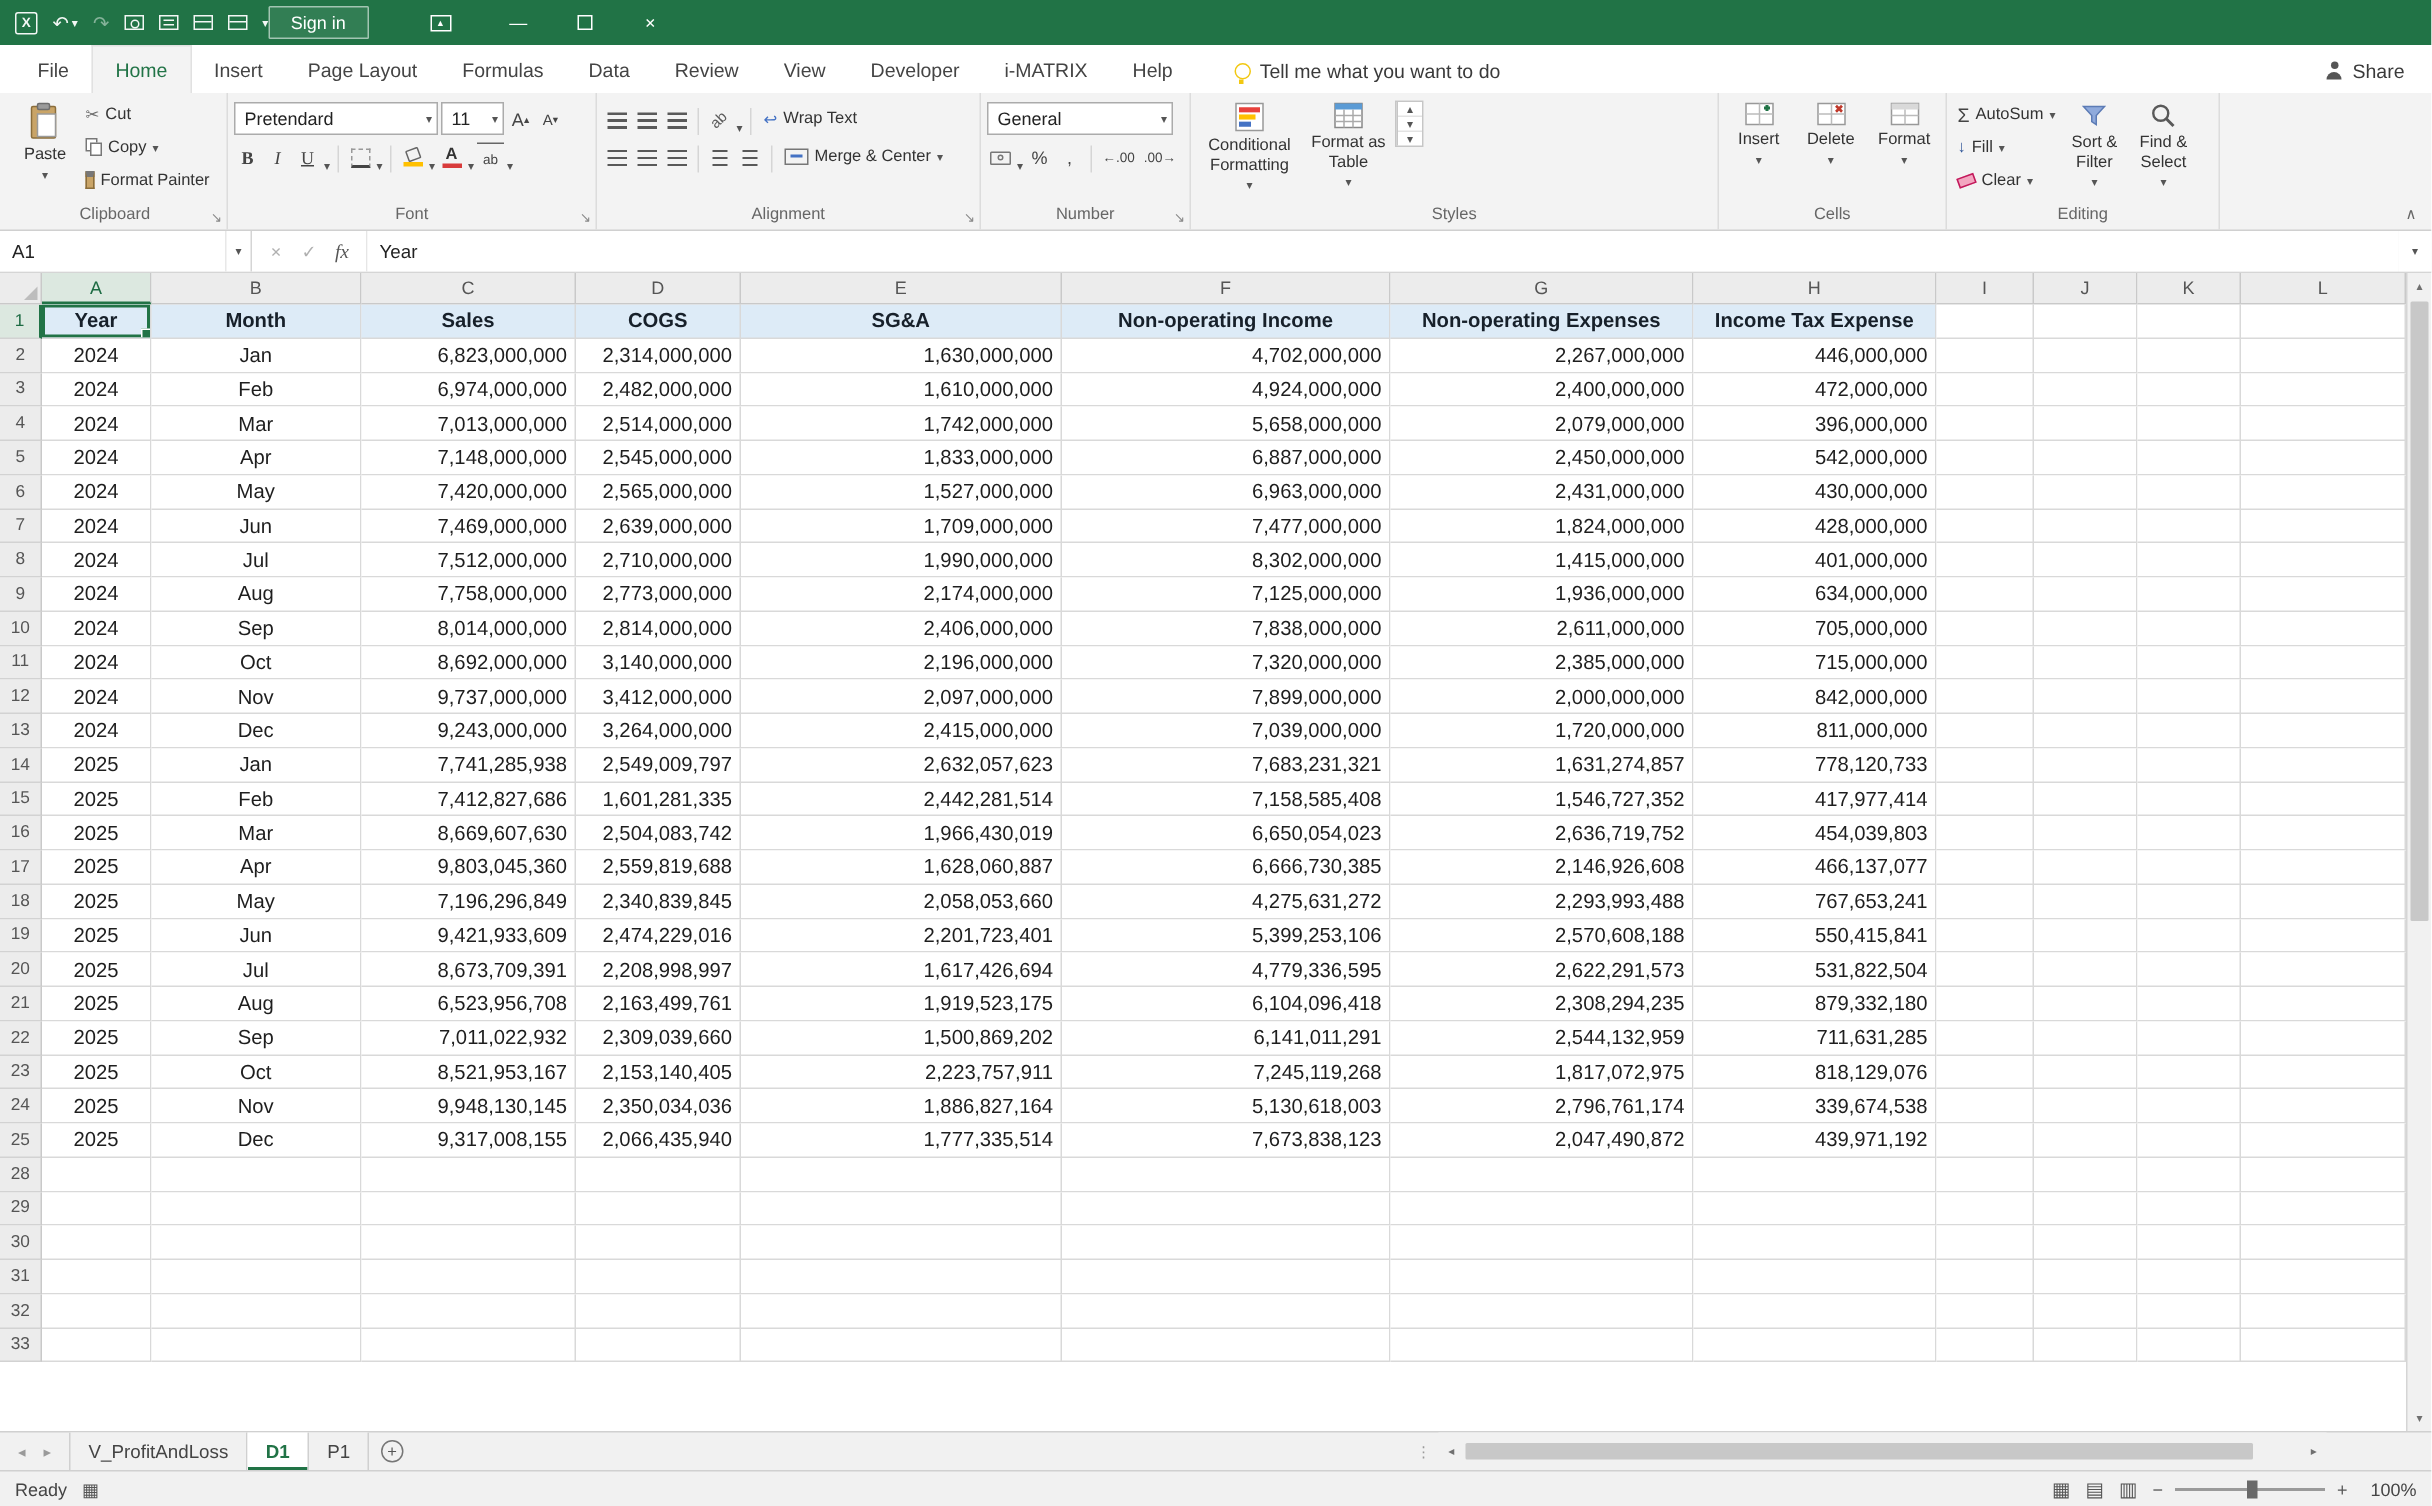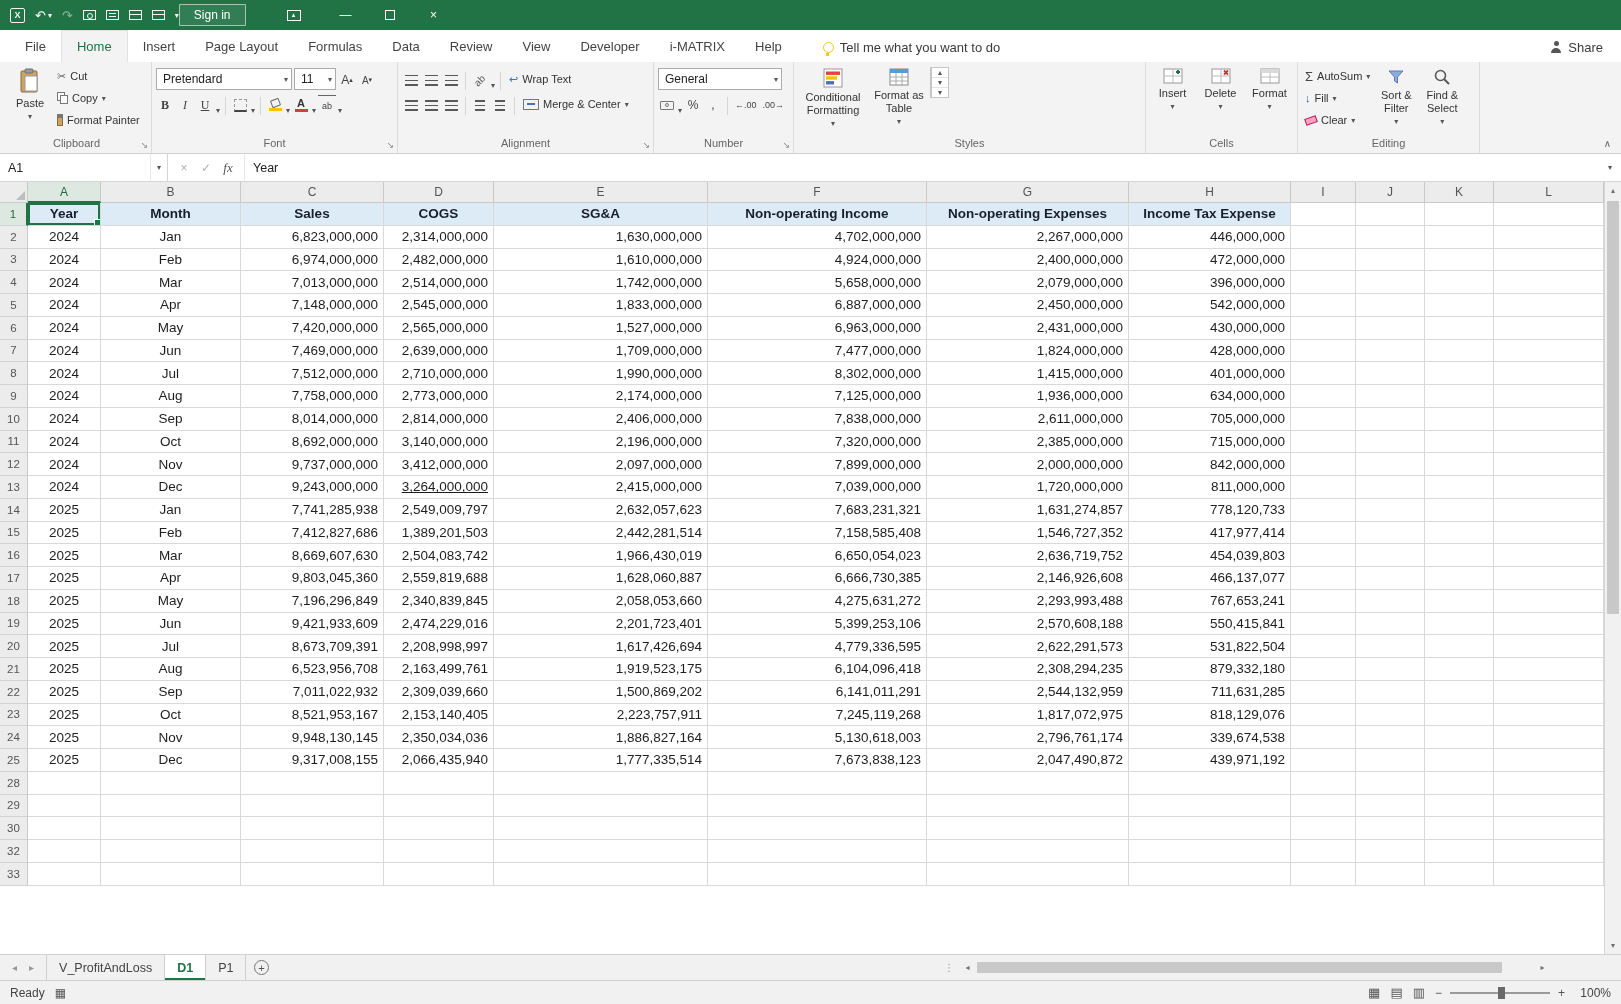--- a/index.html
+++ b/index.html
@@ -689,21 +689,21 @@
             <div class="cell" style="width: 65px;"></div>
             <div class="cell" style="width: 69px;"></div>
             <div class="cell" style="width: 69px;"></div>
             <div class="cell" style="width: 110px;"></div>
           </div>
           <div class="grid-row">
             <div class="row-hd">13</div>
             <div class="cell ctr" style="width: 73px;">2024</div>
             <div class="cell ctr" style="width: 140px;">Dec</div>
             <div class="cell num" style="width: 143px;">9,243,000,000</div>
-            <div class="cell num" style="width: 110px; text-decoration: underline;">3,264,000,000</div>
+            <div class="cell num" style="width: 110px;">3,264,000,000</div>
             <div class="cell num" style="width: 214px;">2,415,000,000</div>
             <div class="cell num" style="width: 219px;">7,039,000,000</div>
             <div class="cell num" style="width: 202px;">1,720,000,000</div>
             <div class="cell num" style="width: 162px;">811,000,000</div>
             <div class="cell" style="width: 65px;"></div>
             <div class="cell" style="width: 69px;"></div>
             <div class="cell" style="width: 69px;"></div>
             <div class="cell" style="width: 110px;"></div>
           </div>
           <div class="grid-row">
@@ -719,21 +719,21 @@
             <div class="cell" style="width: 65px;"></div>
             <div class="cell" style="width: 69px;"></div>
             <div class="cell" style="width: 69px;"></div>
             <div class="cell" style="width: 110px;"></div>
           </div>
           <div class="grid-row">
             <div class="row-hd">15</div>
             <div class="cell ctr" style="width: 73px;">2025</div>
             <div class="cell ctr" style="width: 140px;">Feb</div>
             <div class="cell num" style="width: 143px;">7,412,827,686</div>
-            <div class="cell num" style="width: 110px;">1,389,201,503</div>
+            <div class="cell num" style="width: 110px;">1,601,281,335</div>
             <div class="cell num" style="width: 214px;">2,442,281,514</div>
             <div class="cell num" style="width: 219px;">7,158,585,408</div>
             <div class="cell num" style="width: 202px;">1,546,727,352</div>
             <div class="cell num" style="width: 162px;">417,977,414</div>
             <div class="cell" style="width: 65px;"></div>
             <div class="cell" style="width: 69px;"></div>
             <div class="cell" style="width: 69px;"></div>
             <div class="cell" style="width: 110px;"></div>
           </div>
           <div class="grid-row">
@@ -911,20 +911,35 @@
             <div class="cell" style="width: 219px;"></div>
             <div class="cell" style="width: 202px;"></div>
             <div class="cell" style="width: 162px;"></div>
             <div class="cell" style="width: 65px;"></div>
             <div class="cell" style="width: 69px;"></div>
             <div class="cell" style="width: 69px;"></div>
             <div class="cell" style="width: 110px;"></div>
           </div>
           <div class="grid-row">
             <div class="row-hd">30</div>
+            <div class="cell" style="width: 73px;"></div>
+            <div class="cell" style="width: 140px;"></div>
+            <div class="cell" style="width: 143px;"></div>
+            <div class="cell" style="width: 110px;"></div>
+            <div class="cell" style="width: 214px;"></div>
+            <div class="cell" style="width: 219px;"></div>
+            <div class="cell" style="width: 202px;"></div>
+            <div class="cell" style="width: 162px;"></div>
+            <div class="cell" style="width: 65px;"></div>
+            <div class="cell" style="width: 69px;"></div>
+            <div class="cell" style="width: 69px;"></div>
+            <div class="cell" style="width: 110px;"></div>
+          </div>
+          <div class="grid-row">
+            <div class="row-hd">31</div>
             <div class="cell" style="width: 73px;"></div>
             <div class="cell" style="width: 140px;"></div>
             <div class="cell" style="width: 143px;"></div>
             <div class="cell" style="width: 110px;"></div>
             <div class="cell" style="width: 214px;"></div>
             <div class="cell" style="width: 219px;"></div>
             <div class="cell" style="width: 202px;"></div>
             <div class="cell" style="width: 162px;"></div>
             <div class="cell" style="width: 65px;"></div>
             <div class="cell" style="width: 69px;"></div>

